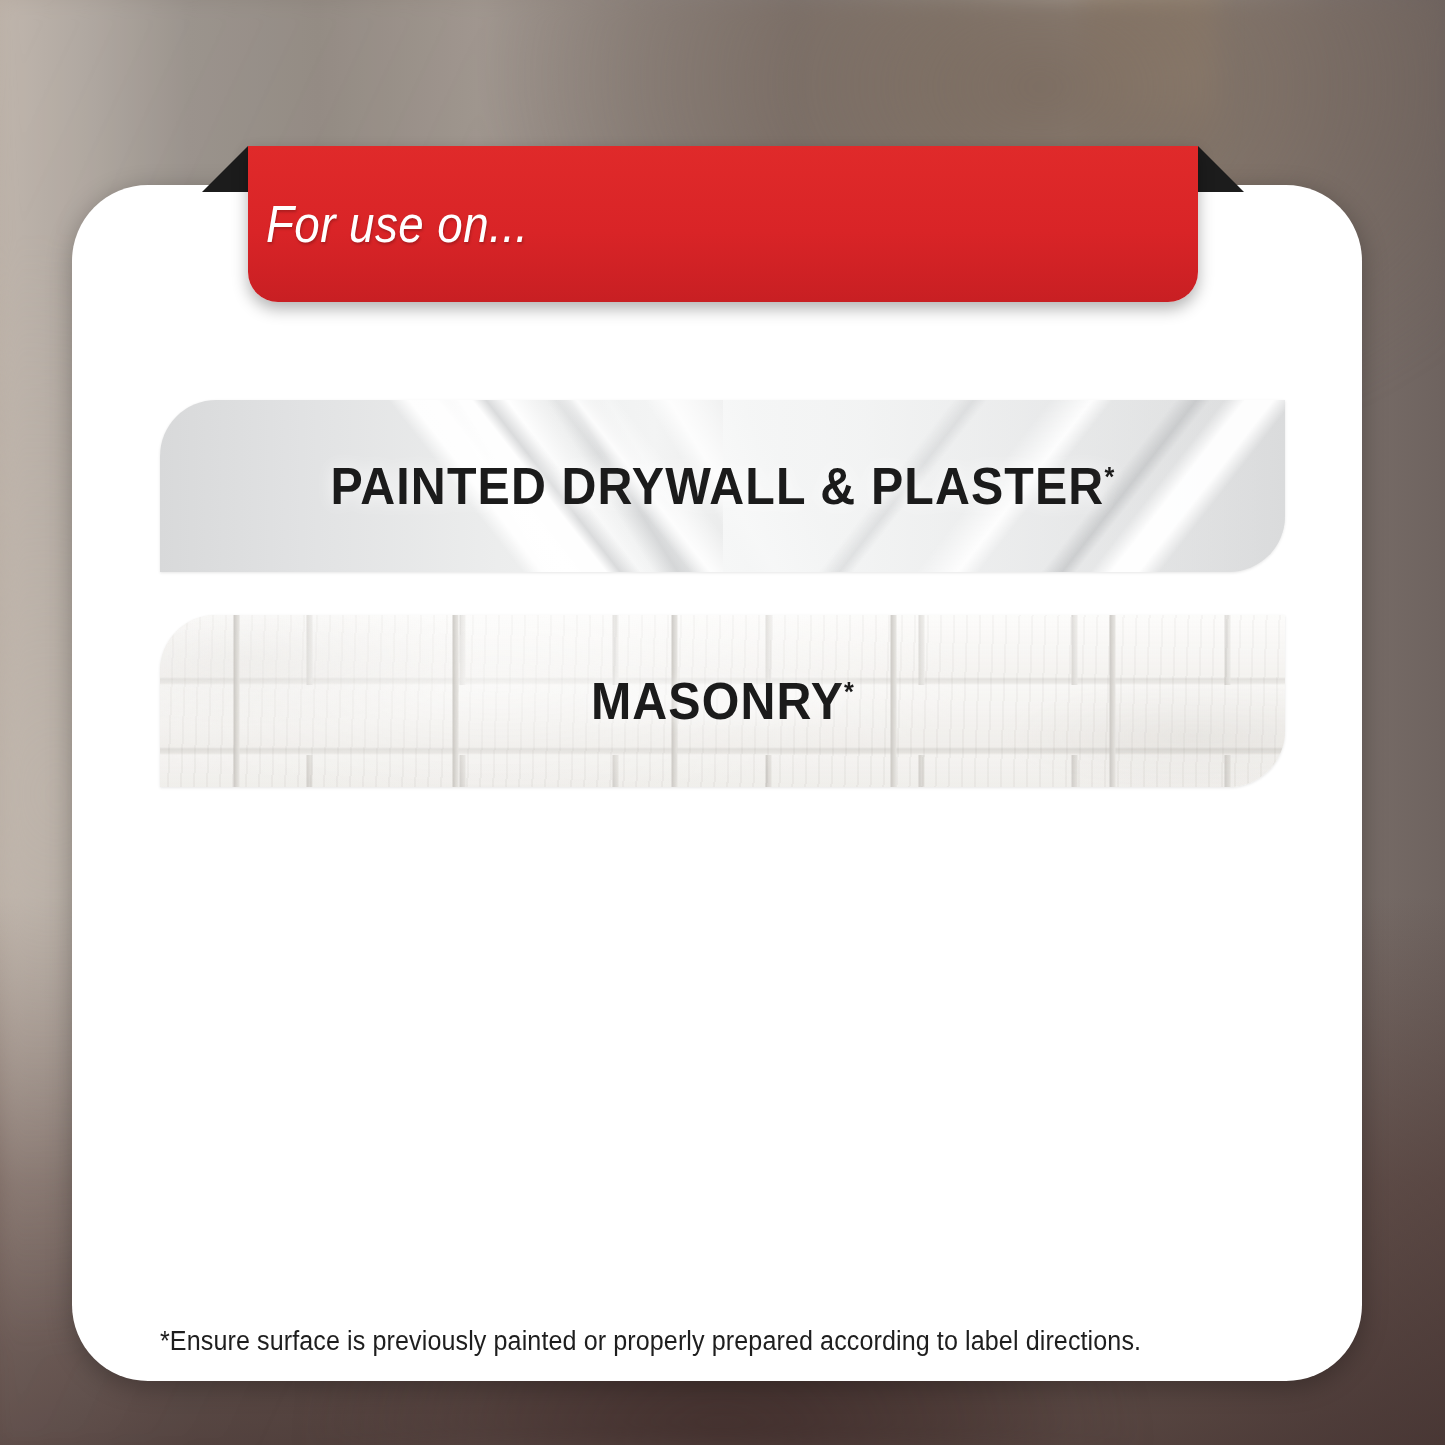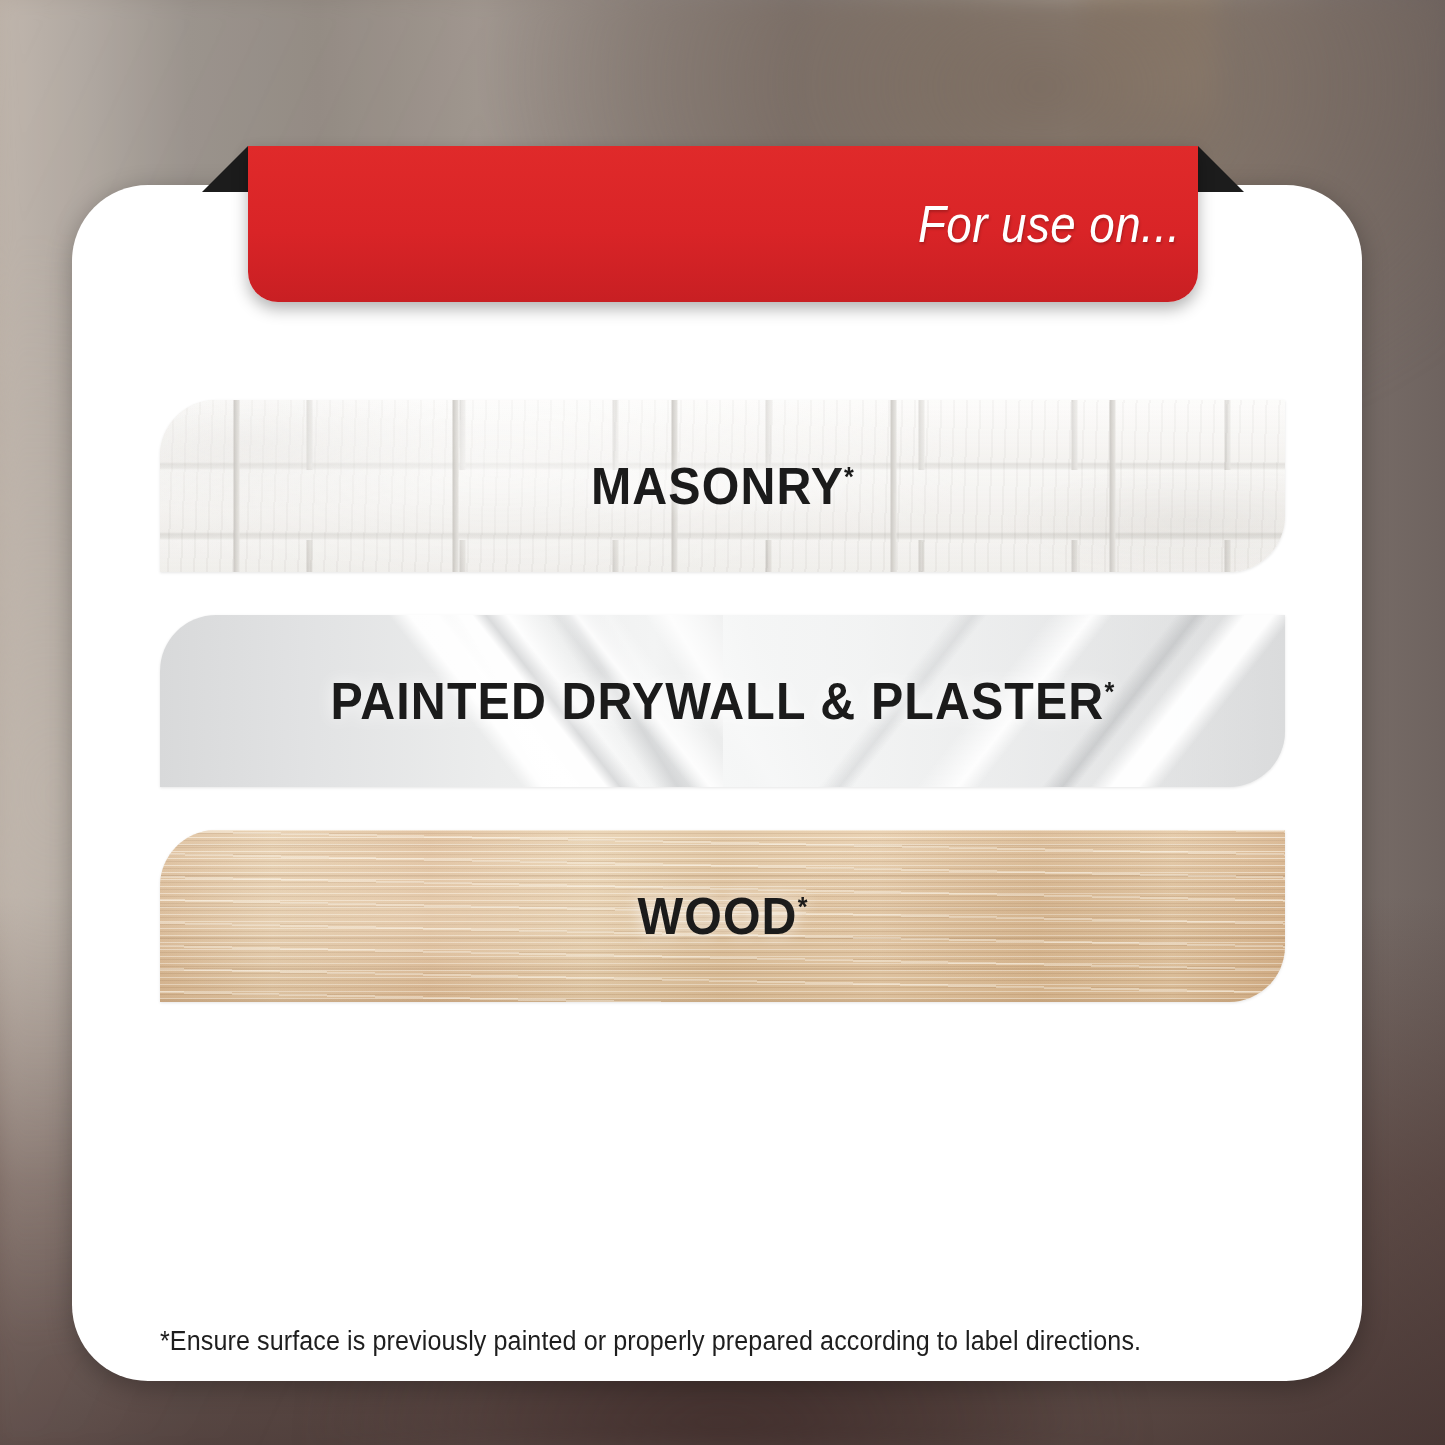--- a/index.html
+++ b/index.html
@@ -77,21 +77,21 @@
     background:#1c1c1c;
   }
   .ribbon-fold.left{ left:-46px; clip-path:polygon(100% 0, 100% 100%, 0 100%); }
   .ribbon-fold.right{ right:-46px; clip-path:polygon(0 0, 100% 100%, 0 100%); }
 
   #banner{
     position:absolute; inset:0;
     background:linear-gradient(to bottom, #e02a2a 0%, #d92427 55%, #c81f23 100%);
     border-radius:0 0 30px 30px;
     box-shadow:0 7px 16px rgba(0,0,0,0.30);
-    display:flex; align-items:center; justify-content:flex-end;
+    display:flex; align-items:center; justify-content:flex-start;
   }
   #banner-title{
     color:#fff;
     font-size:52px;
     font-style:italic;
     font-weight:400;
     letter-spacing:0.5px;
     transform:scaleX(0.88);
     text-shadow:1px 2px 3px rgba(0,0,0,0.22);
     white-space:nowrap;
@@ -335,40 +335,34 @@
   <div class="ribbon-fold left"></div>
   <div class="ribbon-fold right"></div>
   <div id="banner">
     <div id="banner-title">For use on...</div>
   </div>
 </div>
 
 <div id="bars">
 
   <div class="bar">
+    <div class="tex tex-drywall">
+      <div class="drywall-corner"></div>
+    </div>
+    <div class="bar-label">
+      <span>PAINTED DRYWALL &amp; PLASTER</span><sup>*</sup>
+    </div>
+  </div>
+
+  <div class="bar">
     <div class="tex tex-brick">
       <div class="brick-grime"></div>
     </div>
     <div class="bar-label">
       <span>MASONRY</span><sup>*</sup>
     </div>
   </div>
 
-  <div class="bar">
-    <div class="tex tex-drywall">
-      <div class="drywall-corner"></div>
-    </div>
-    <div class="bar-label">
-      <span>PAINTED DRYWALL &amp; PLASTER</span><sup>*</sup>
-    </div>
-  </div>
-
-  <div class="bar">
-    <div class="tex tex-wood"></div>
-    <div class="bar-label">
-      <span>WOOD</span><sup>*</sup>
-    </div>
-  </div>
 
 
 </div>
 
 <div id="footnote">*Ensure surface is previously painted or properly prepared according to label directions.</div>
 
 </body></html>

